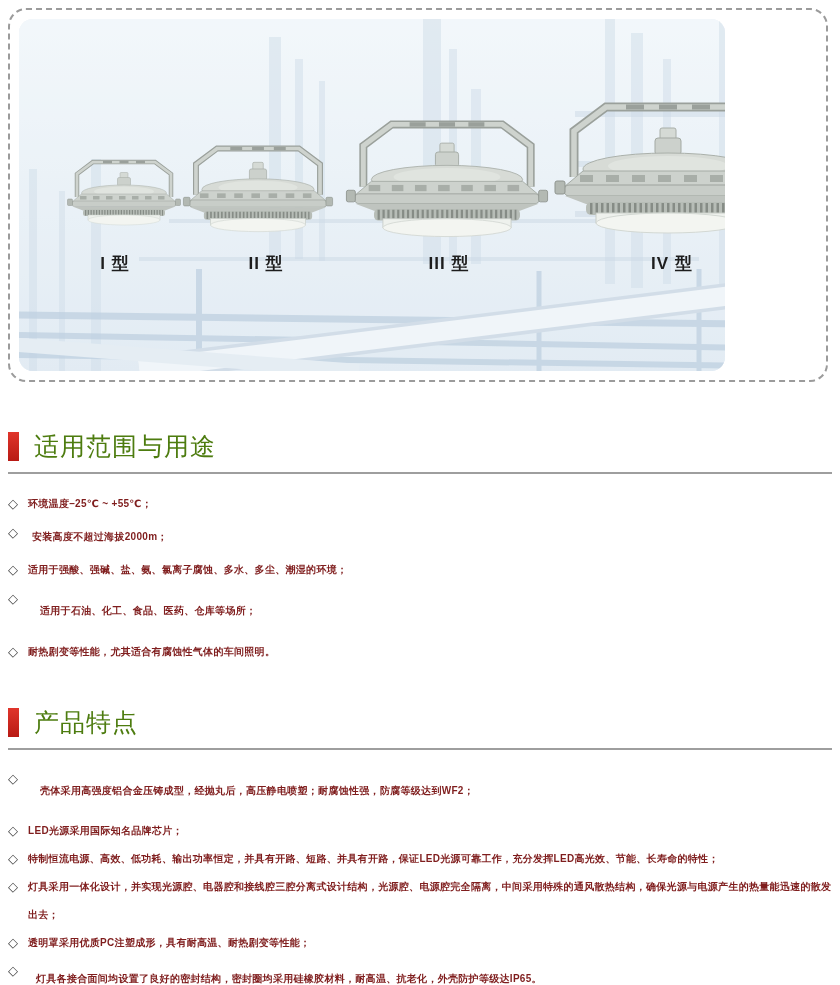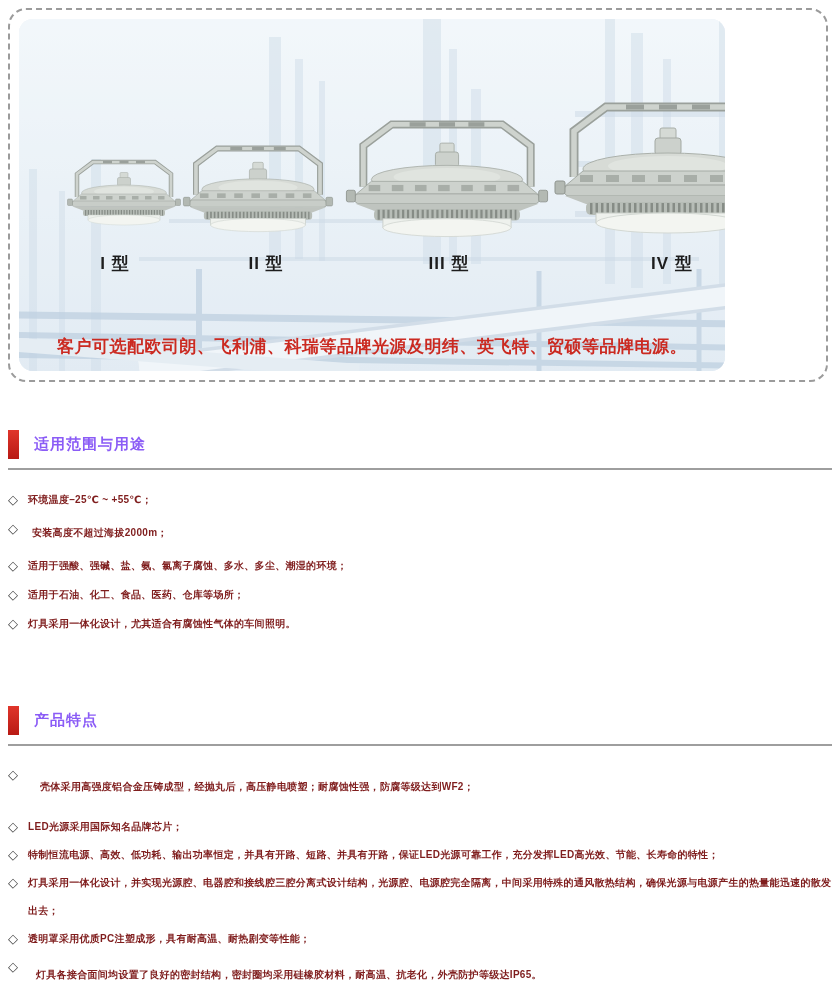--- a/index.html
+++ b/index.html
@@ -27,21 +27,21 @@
   }
   
   .section{position:absolute;left:8px;right:8px;}
   .section-1{top:430px;}
   .section-2{top:706px;}
   .sec-header{
     display:flex;align-items:center;gap:15px;
     border-bottom:2px solid #9e9e9e;padding-bottom:9px;
   }
   .sec-bar{width:11px;height:29px;background:linear-gradient(180deg,#e0352b,#b81a14);flex:none;}
-  .sec-title{font-size:15px;font-weight:bold;color:#8b5cf6;letter-spacing:1px;}
+  .sec-title{font-size:25px;font-weight:normal;color:#4d7c0f;letter-spacing:1px;}
   .bullets{margin-top:15px;}
   .bullet{display:flex;align-items:flex-start;}
   .section-1 .bullet{line-height:29px;}
   .section-2 .bullet{line-height:28px;}
   .diamond{flex:none;width:20px;font-size:13px;color:#3a3a3a;font-weight:600;}
   .bullet-text{flex:1;font-size:10px;font-weight:700;color:#7f1d1d;letter-spacing:.3px;}
 </style>
 </head>
 <body>
 
@@ -140,21 +140,20 @@
         <g>
             <use href="#lamp" transform="translate(649,210) scale(1.0)"></use>
           </g>
       </svg>
 
       <div class="model-label" style="left:96px">I 型</div>
       <div class="model-label" style="left:247px">II 型</div>
       <div class="model-label" style="left:430px">III 型</div>
       <div class="model-label" style="left:653px">IV 型</div>
 
-      <div class="hero-caption">客户可选配欧司朗、飞利浦、科瑞等品牌光源及明纬、英飞特、贸硕等品牌电源。</div>
     </div>
   </div>
 
   <div class="section section-1">
     <div class="sec-header">
       <div class="sec-bar"></div>
       <div class="sec-title">适用范围与用途</div>
     </div>
     <div class="bullets">
       <div class="bullet">
@@ -164,25 +163,25 @@
       <div class="bullet">
         <span class="diamond">◇</span>
         <p class="bullet-text" style="margin:4px">安装高度不超过海拔2000m；</p>
       </div>
       <div class="bullet">
         <span class="diamond">◇</span>
         <p class="bullet-text" style="margin:0">适用于强酸、强碱、盐、氨、氯离子腐蚀、多水、多尘、潮湿的环境；</p>
       </div>
       <div class="bullet">
         <span class="diamond">◇</span>
-        <p class="bullet-text" style="margin:0">适用于石油、化工、食品、医药、仓库等场所；</p>
-      </div>
-      <div class="bullet">
-        <span class="diamond">◇</span>
-        <p class="bullet-text" style="margin:0">灯具采用一体化设计，尤其适合有腐蚀性气体的车间照明。</p>
+        <p class="bullet-text" style="margin:12px">适用于石油、化工、食品、医药、仓库等场所；</p>
+      </div>
+      <div class="bullet">
+        <span class="diamond">◇</span>
+        <p class="bullet-text" style="margin:0">耐热剧变等性能，尤其适合有腐蚀性气体的车间照明。</p>
       </div>
     </div>
   </div>
 
   <div class="section section-2">
     <div class="sec-header">
       <div class="sec-bar"></div>
       <div class="sec-title">产品特点</div>
     </div>
     <div class="bullets">

